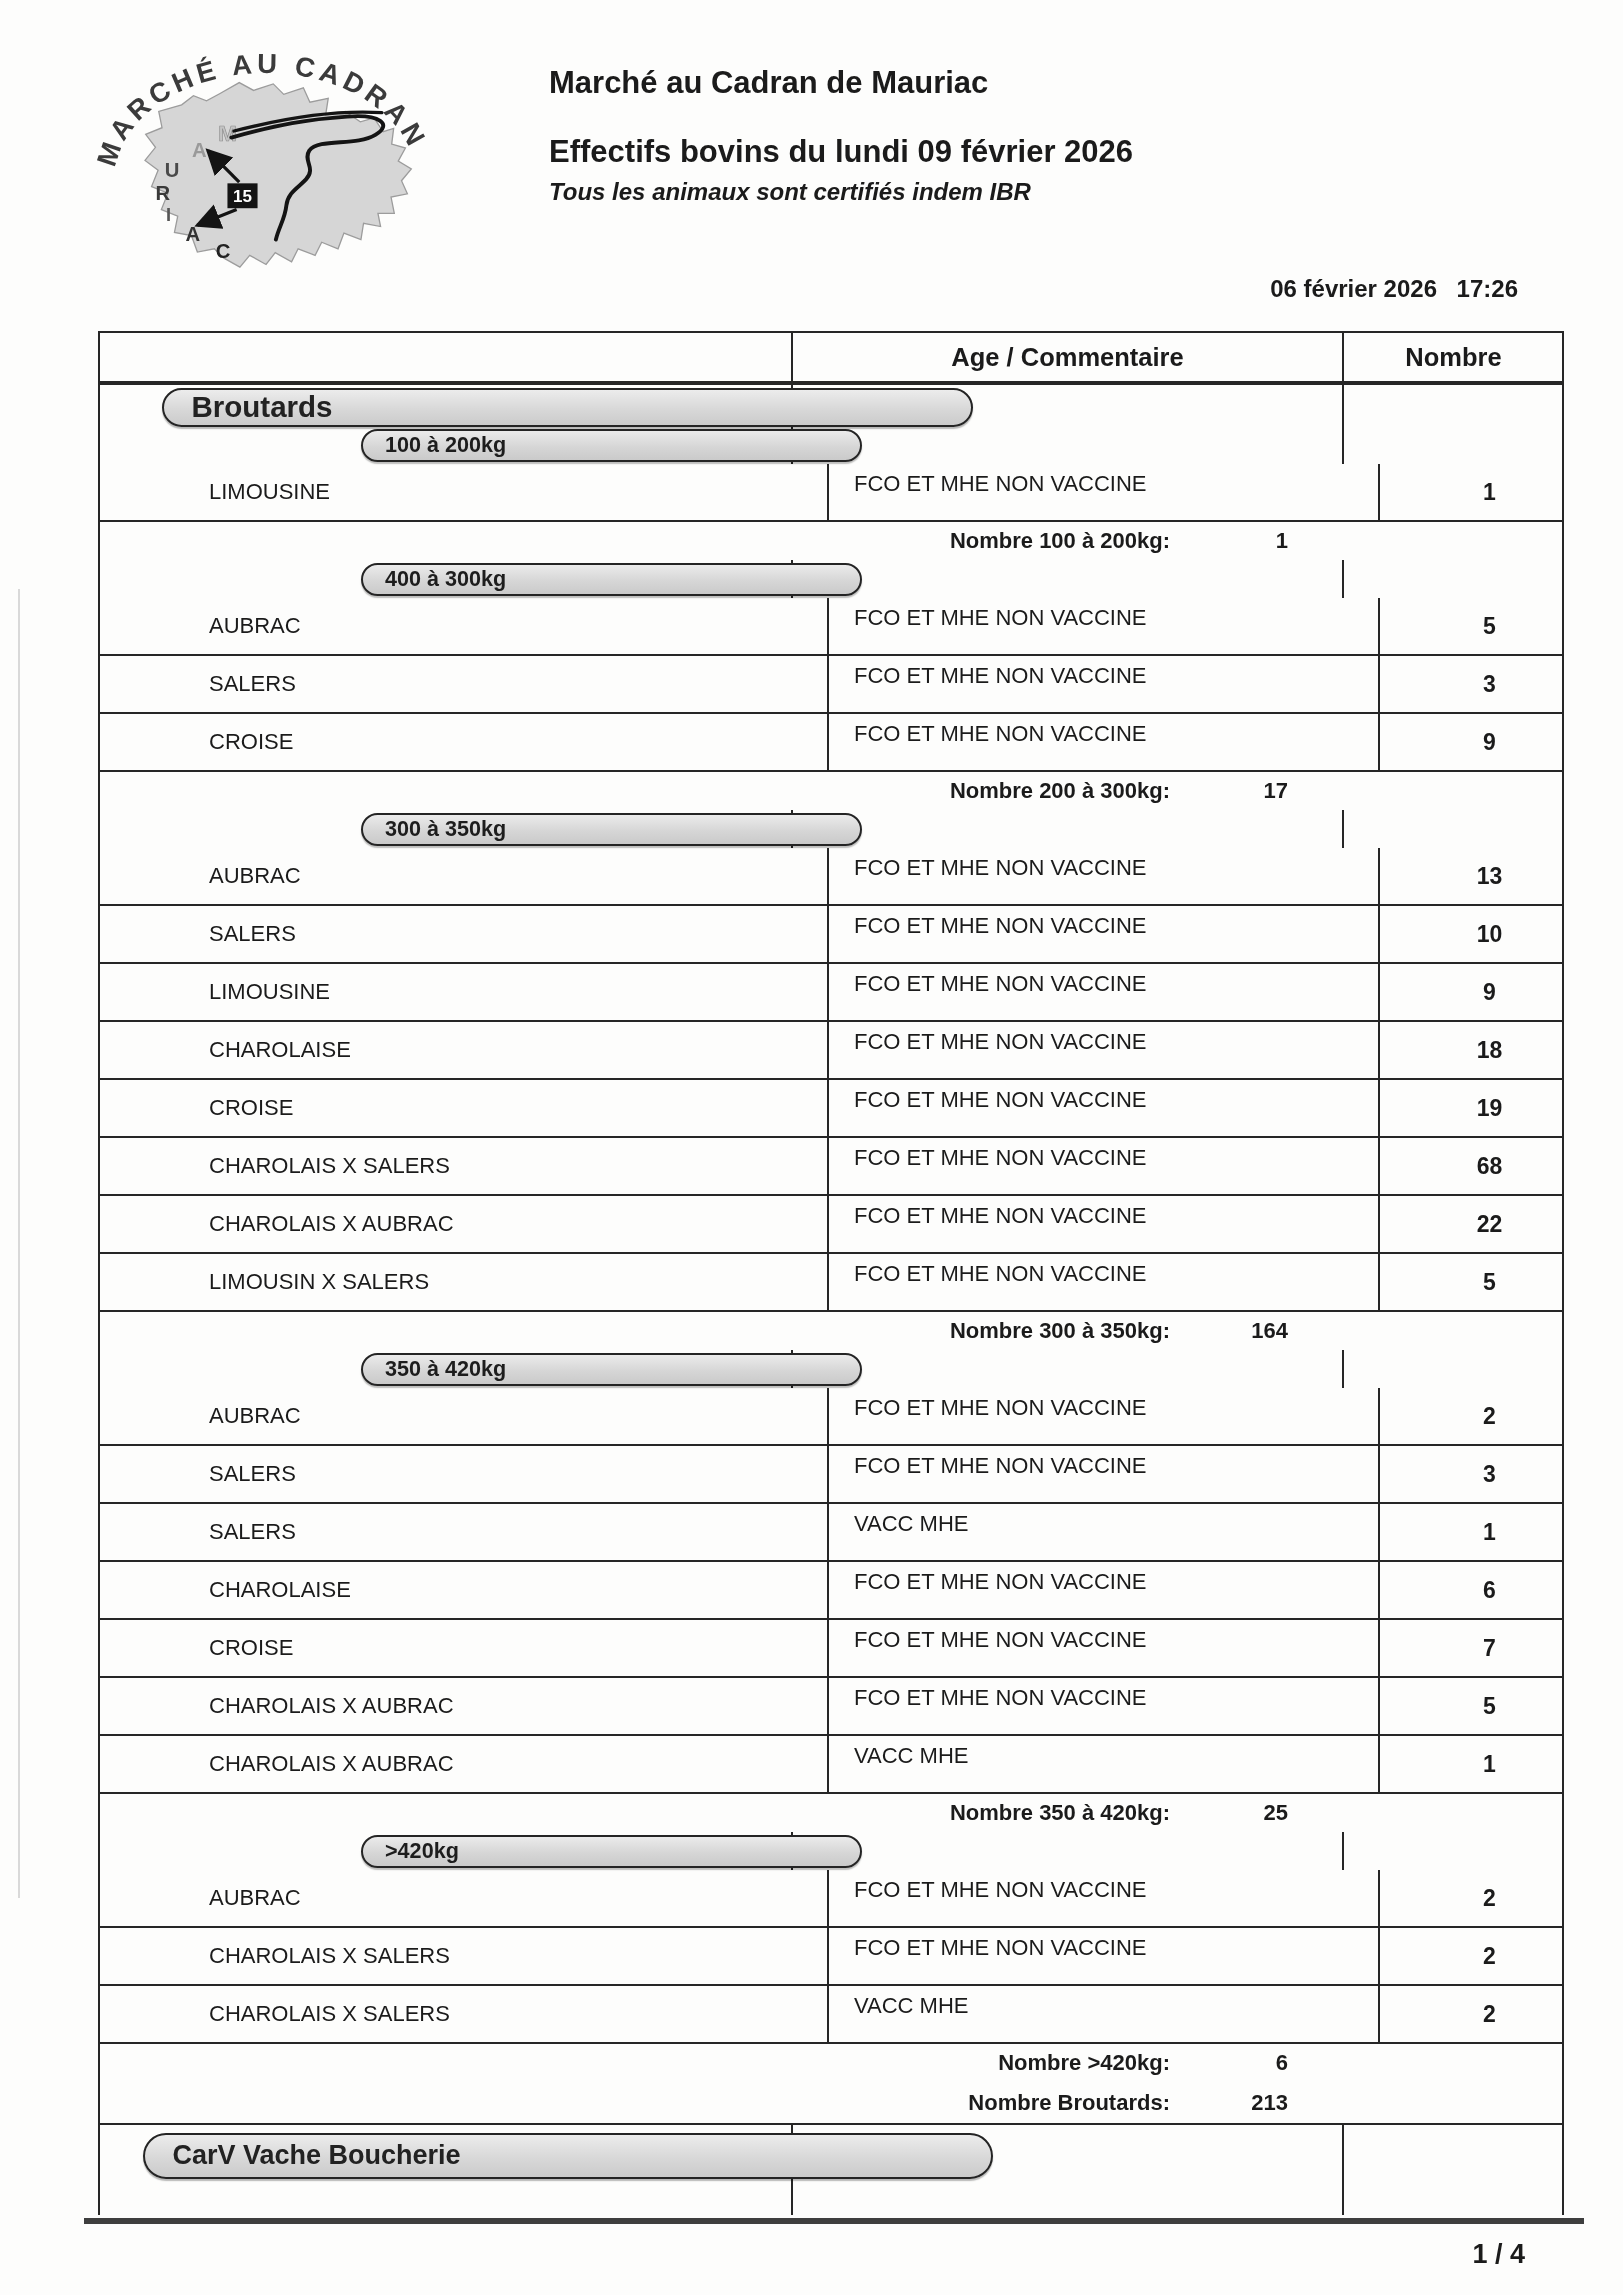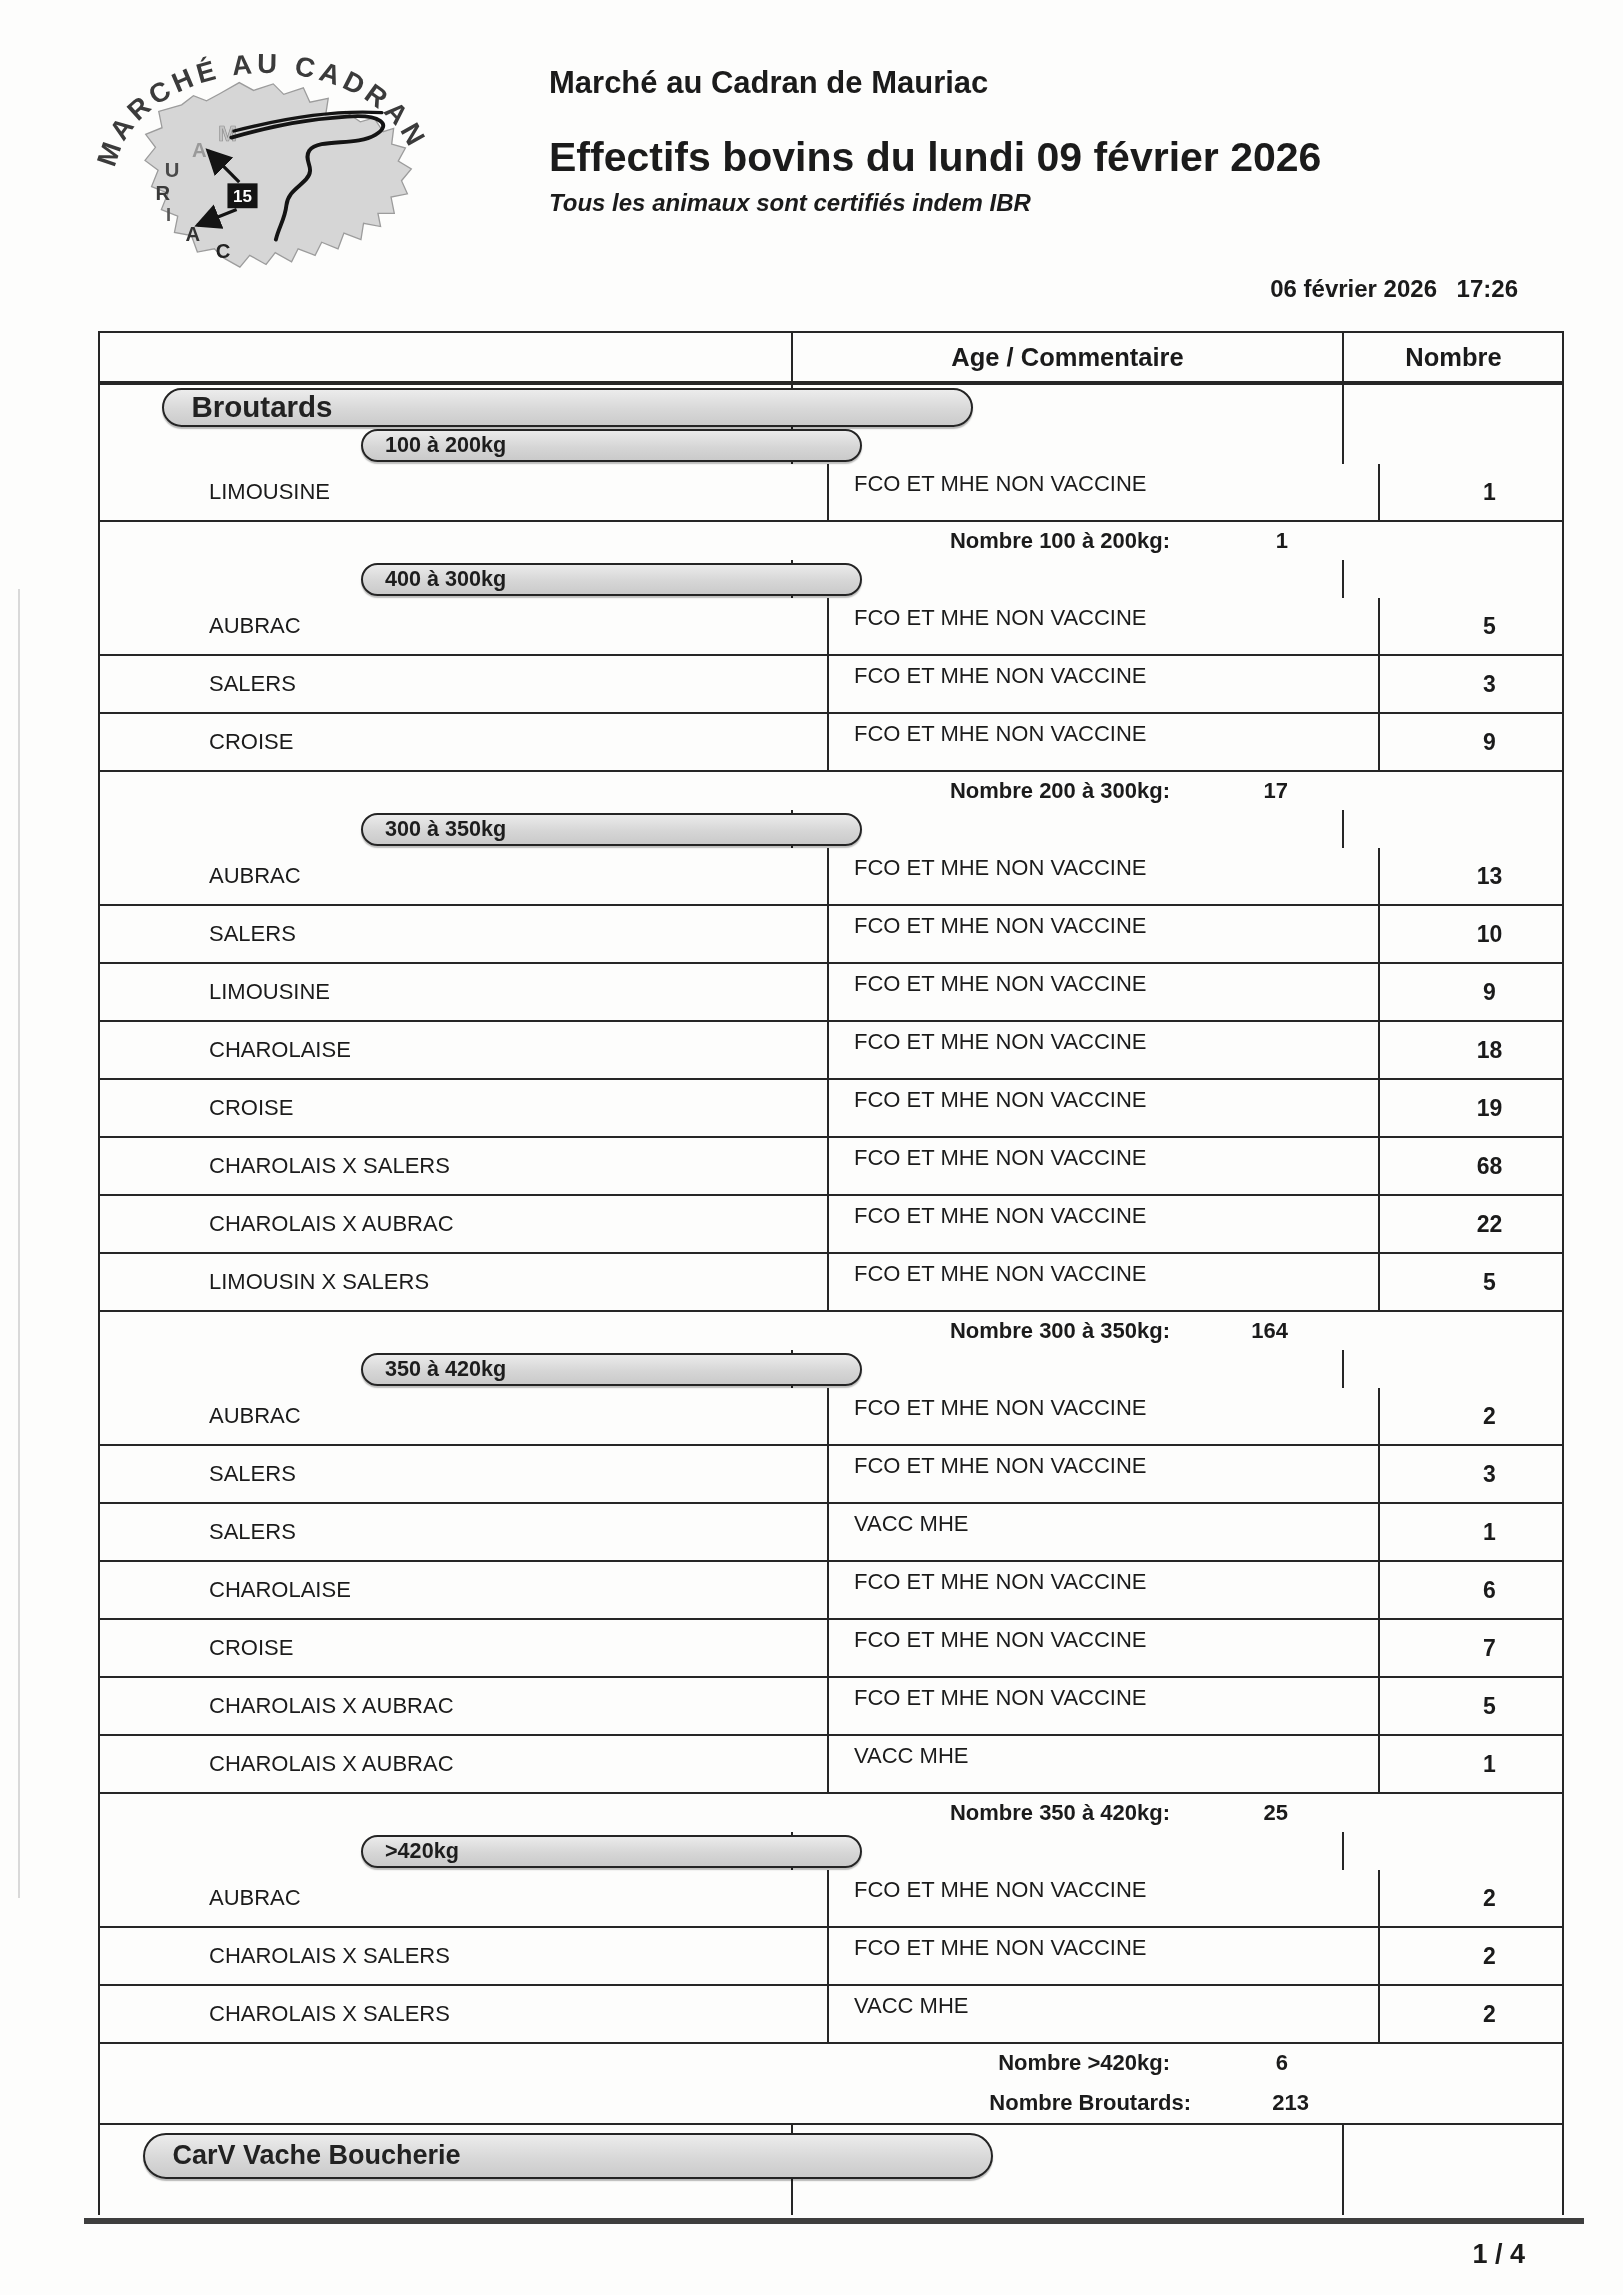--- a/index.html
+++ b/index.html
@@ -5,21 +5,21 @@
   html,body { margin:0; padding:0; background:#ffffff; }
   .page {
     position:relative; width:1623px; height:2295px;
     background:#fdfdfc; overflow:hidden;
     font-family:"Liberation Sans", sans-serif; color:#1b1b1b;
   }
   
   .logo { position:absolute; left:82px; top:25px; width:357px; height:265px; }
   .titles { position:absolute; left:549px; top:65px; }
   .org-title   { font-size:31px; font-weight:bold; }
-  .main-title  { font-size:41px; font-weight:bold; margin-top:33px; }
+  .main-title  { font-size:31px; font-weight:bold; margin-top:33px; }
   .sub-title   { font-size:24px; font-weight:bold; font-style:italic; margin-top:8px; }
   .printed { position:absolute; top:275px; right:105px; font-size:24px; font-weight:bold; }
   .printed .time { margin-left:19.6px; }
 
   
   .report-table {
     position:absolute; left:98px; top:331px; width:1466px;
     box-sizing:border-box;
     border-left:2px solid #262626; border-right:2px solid #262626;
     border-top:2.6px solid #262626;
@@ -56,21 +56,21 @@
     display:flex; align-items:center; padding-left:22px;
     font-size:21.6px; font-weight:bold; color:#1d1d1d;
   }
 
   .data-row { height:58px; border-bottom:2px solid #262626;padding-left:36px; }
   .data-row .c1 { display:flex; align-items:center; padding-left:73px; font-size:22px; }
   .data-row .c2 { padding:6.5px 0 0 25px; font-size:22px; }
   .data-row .c3 { display:flex; align-items:center; justify-content:center; font-size:23px; font-weight:bold; }
 
   .subtotal-row { height:38px; }
-  .total-row { height:41px;gap:21px; }
+  .total-row { height:41px; }
   .subtotal-row .c2 { display:flex; align-items:center; justify-content:flex-end; font-weight:bold; font-size:22px; }
   .sub-value { width:118px; text-align:right; margin-right:56px; }
 
   .stub-row { height:29px; }
 
   
   .bottom-rule { position:absolute; left:84px; top:2218px; width:1500px; height:5.9px; background:#3e3e3e; }
   .page-number { position:absolute; right:98px; top:2239px; font-size:27px; font-weight:bold;margin-left:31px; }
 
   

